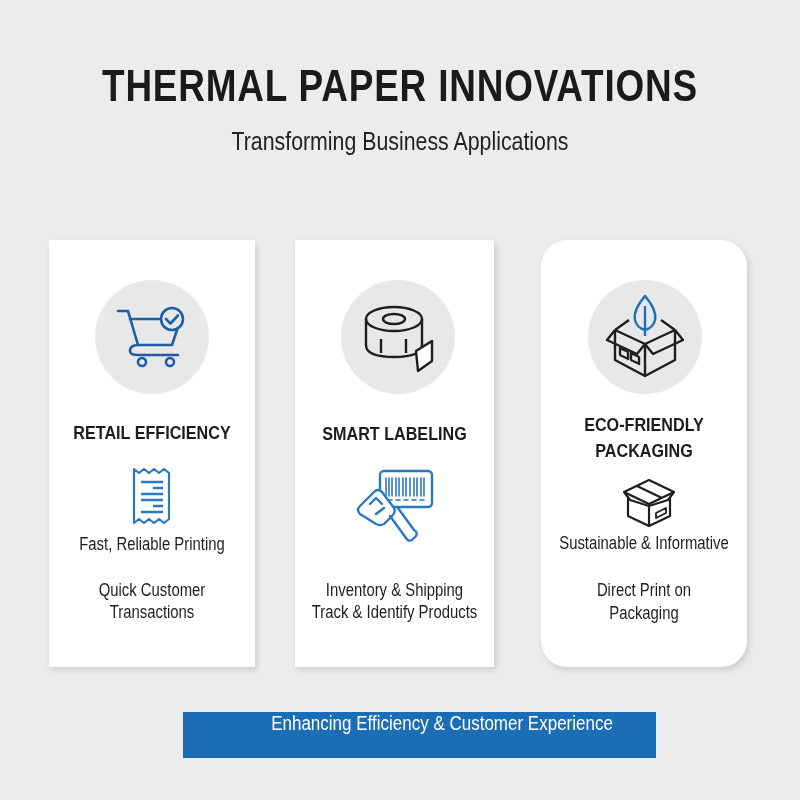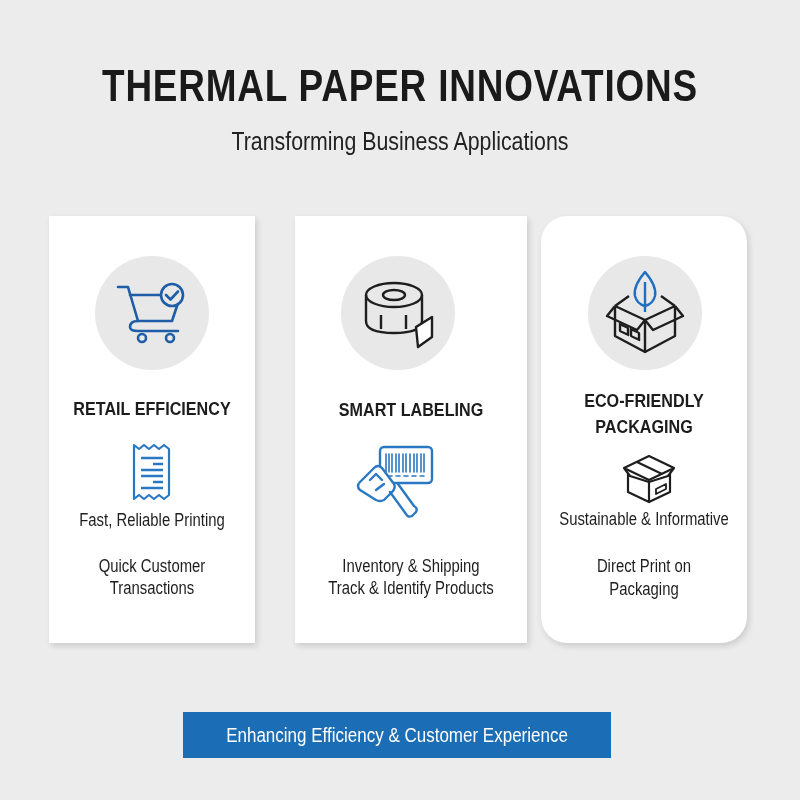--- a/index.html
+++ b/index.html
@@ -14,42 +14,43 @@
     font-family:"Liberation Sans", sans-serif; font-weight:bold;
     font-size:45px; letter-spacing:1px; color:#1a1a1a;
     transform:scaleX(0.82); transform-origin:center;
   }
   .subtitle {
     position:absolute; left:0; top:126px; width:800px; text-align:center;
     font-size:26px; color:#222;
     transform:scaleX(0.82); transform-origin:center;
   }
   .card {
-    position:absolute; top:216px; height:427px; background:#ffffff;
+    position:absolute; top:240px; height:427px; background:#ffffff;
     box-shadow:2px 3px 6px rgba(0,0,0,0.14);
   }
   .circle {
     position:absolute; top:40px; width:114px; height:114px; border-radius:50%;
     background:#e8e8e8; display:flex; align-items:center; justify-content:center;
   }
   .card-title {
     position:absolute; left:0; width:100%; text-align:center;
     font-weight:bold; font-size:19px; line-height:26px; color:#1c1c1c;
     transform:scaleX(0.85); transform-origin:center;
   }
   .sub-icon { position:absolute; }
   .text {
     position:absolute; left:0; width:100%; text-align:center;
     font-size:17.5px; line-height:24px; color:#1e1e1e;
     transform:scaleX(0.85); transform-origin:center;
   }
   .banner {
     position:absolute; left:183px; top:712px; width:428px; height:46px;
-    background:#1b6db5; color:#fff; display:flex; align-items:center; justify-content:center;
+    background:#1b6db5; color:#fff; display:flex; justify-content:center;
     font-size:20px;
+    padding-left:45px;
   }
   .banner span { display:inline-block; transform:scaleX(0.85); white-space:nowrap; }
 </style>
 </head>
 <body>
 
 <div class="title">THERMAL PAPER INNOVATIONS</div>
 <div class="subtitle">Transforming Business Applications</div>
 
 <div class="card" style="left:49px; width:206px;">
@@ -67,21 +68,21 @@
   <div class="card-title" style="top:180px;">RETAIL EFFICIENCY</div>
   <svg class="sub-icon" style="left:82px; top:226px;" width="42" height="60" viewBox="0 0 42 60" fill="none" stroke="#2a78c4" stroke-width="2.2" stroke-linejoin="round">
     <path d="M3 3 L8 7 L13 3 L18 7 L23 3 L28 7 L33 3 L38 7 V53 L33 57 L28 53 L23 57 L18 53 L13 57 L8 53 L3 57 Z"></path>
     <path d="M10 16 H32 M22 22 H32 M10 28 H32 M10 34 H32 M22 40 H32 M10 46 H32" stroke-width="2.4"></path>
   </svg>
   <div class="text" style="top:292px;">Fast, Reliable Printing</div>
   <div class="text" style="top:338px;">Quick Customer</div>
   <div class="text" style="top:360px;">Transactions</div>
 </div>
 
-<div class="card" style="left:295px; width:232px;">
+<div class="card" style="left:295px; width:199px;">
   <div class="circle" style="left:46px;">
     <svg width="84" height="84" viewBox="0 0 84 84" fill="none" stroke="#1e1e1e" stroke-width="2.4" stroke-linejoin="round">
       <ellipse cx="38" cy="24" rx="28" ry="12"></ellipse>
       <ellipse cx="38" cy="24" rx="11" ry="5"></ellipse>
       <path d="M10 24 V50 Q10 62 38 62 Q66 62 66 50 V24"></path>
       <path d="M25 44 V58 M50 44 V58"></path>
       <path d="M60 56 L76 46 V66 L62 76 Z" fill="#fff"></path>
     </svg>
   </div>
   <div class="card-title" style="top:181px;">SMART LABELING</div>

